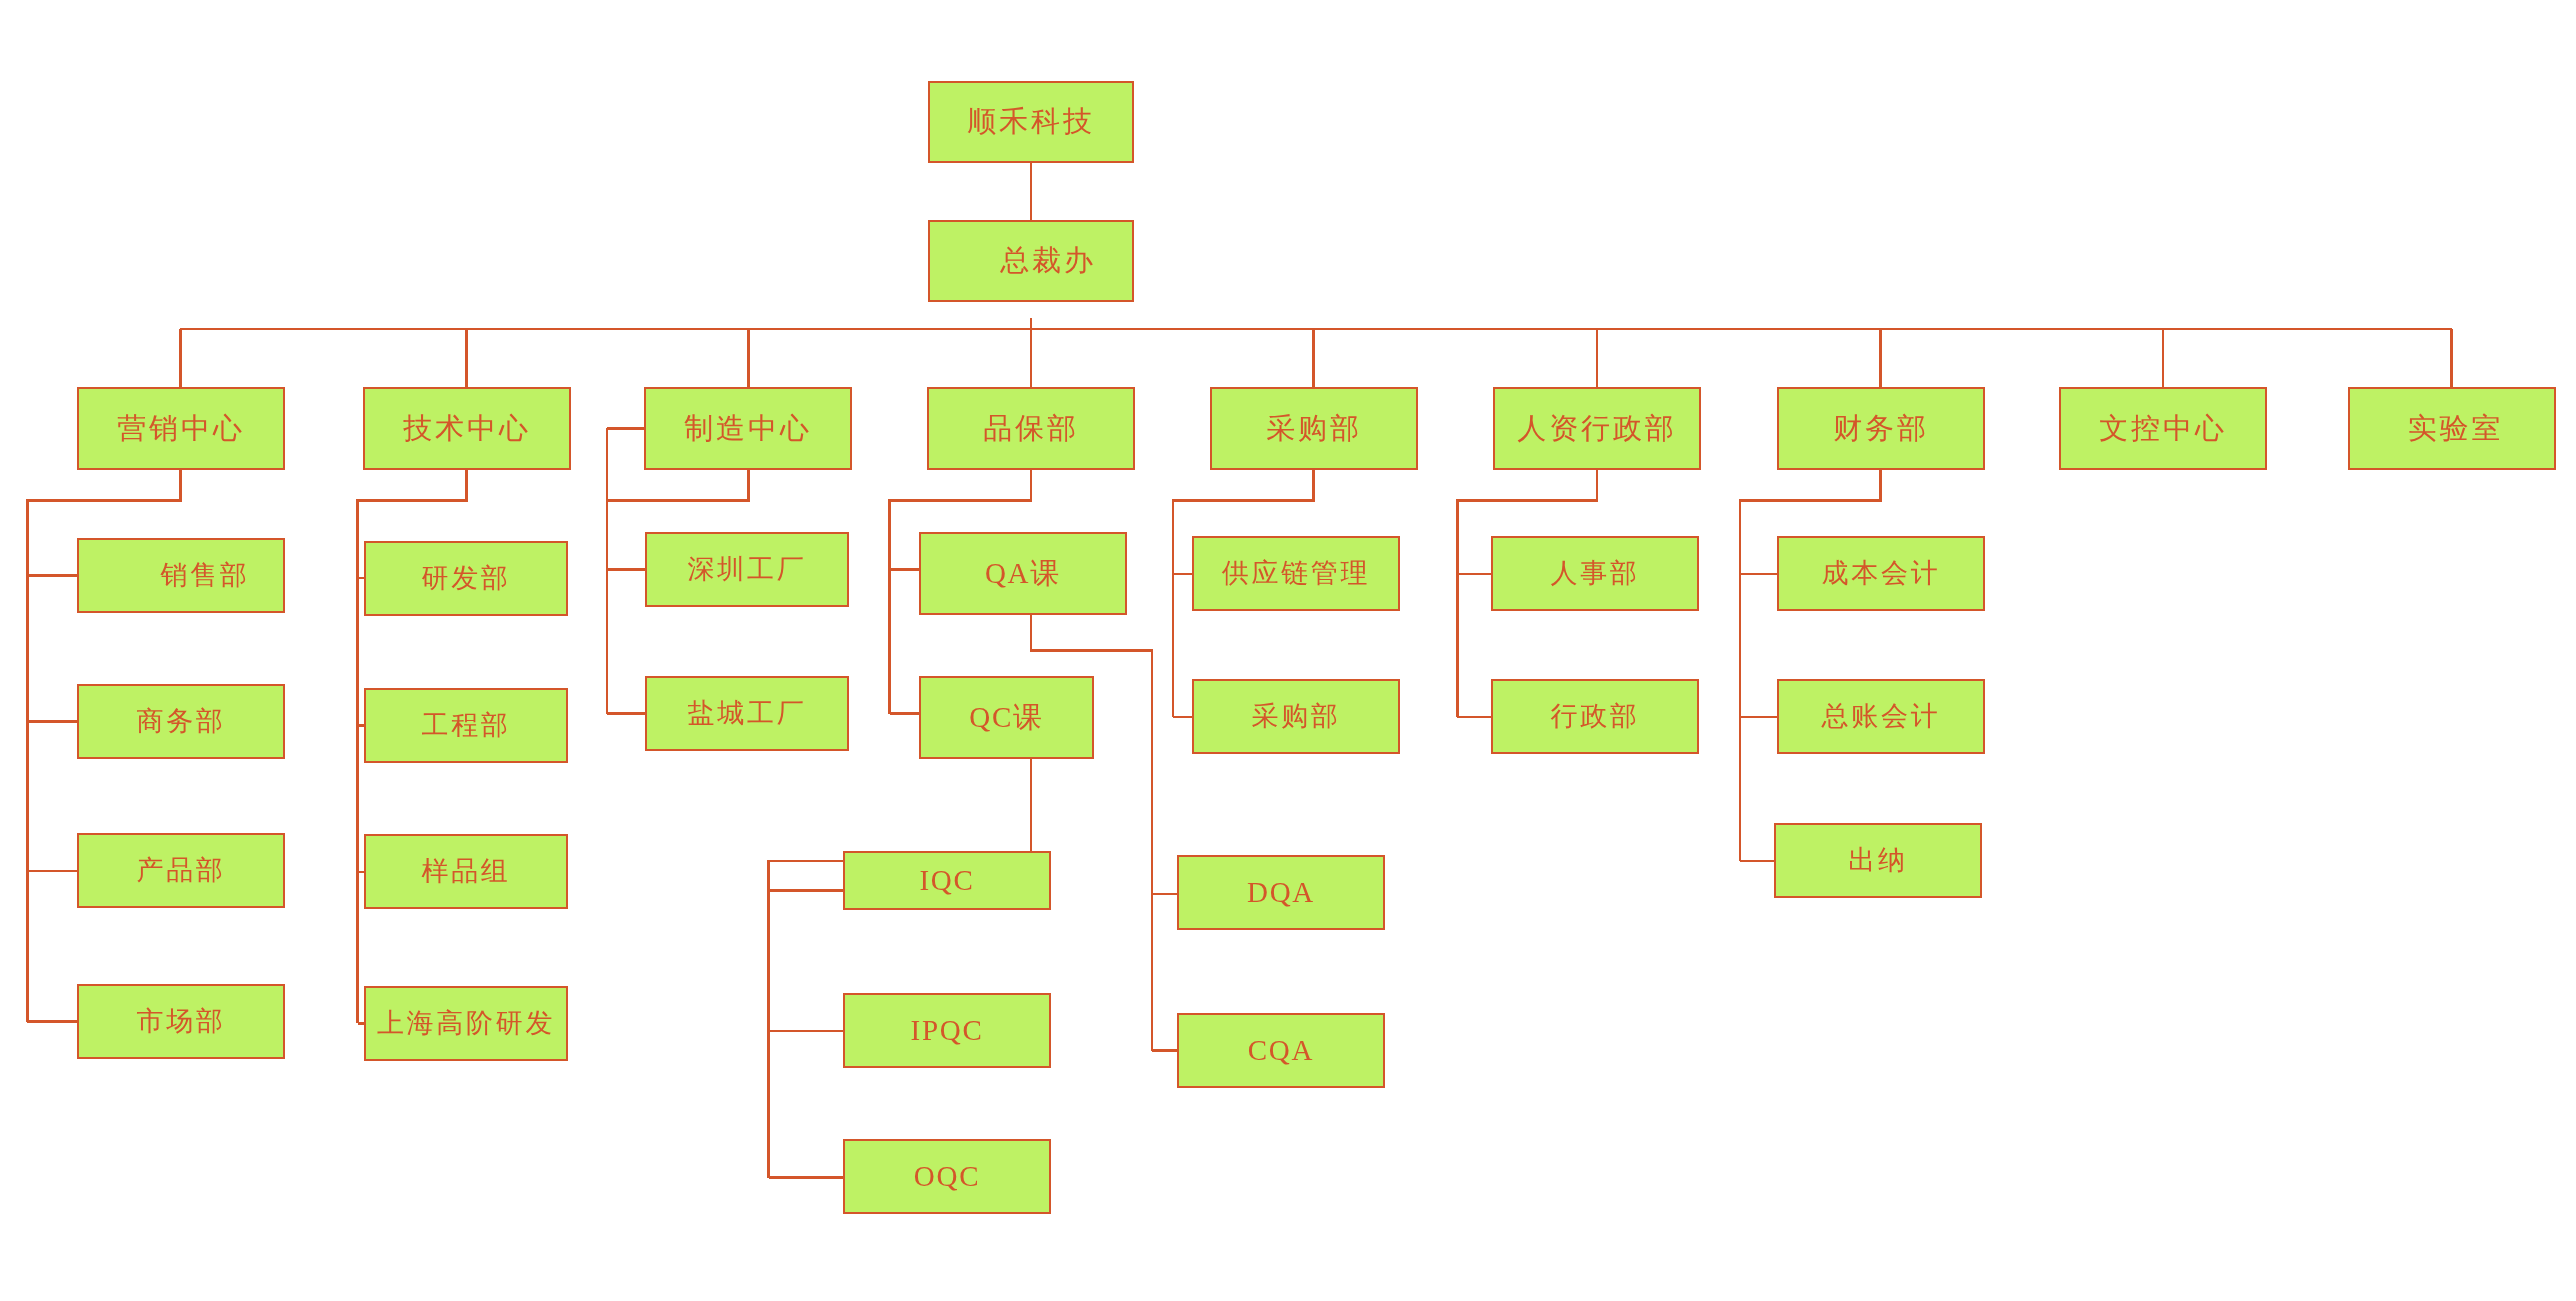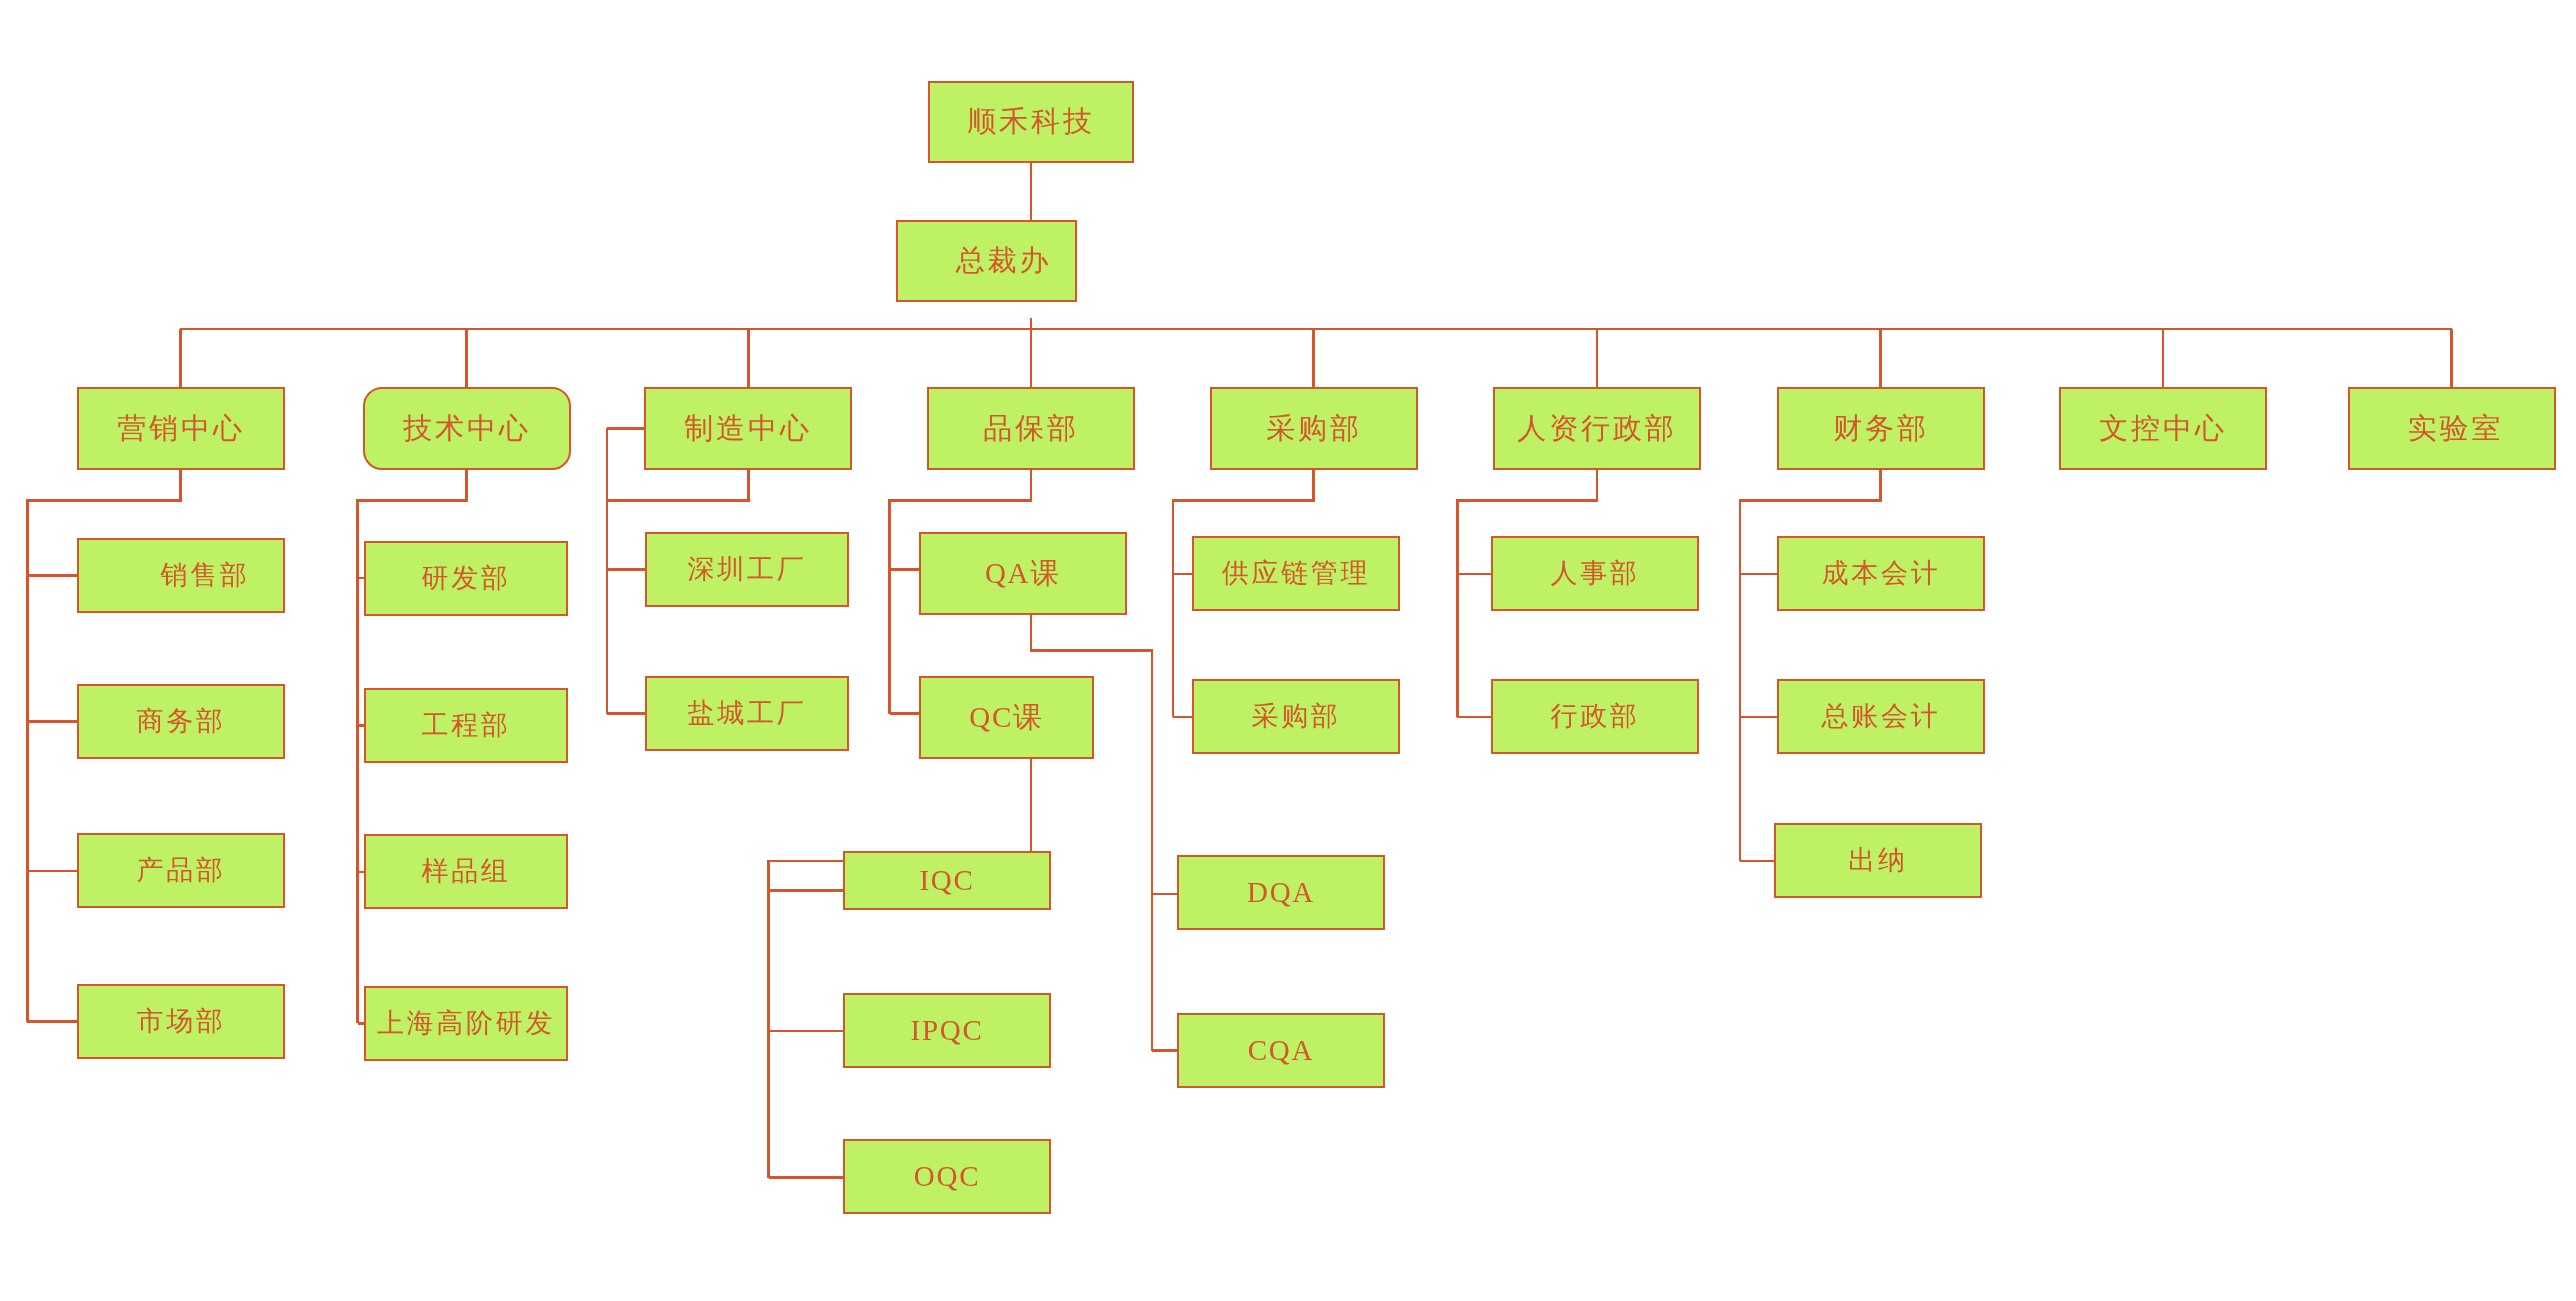--- a/index.html
+++ b/index.html
@@ -108,25 +108,25 @@
 
       <path d="M2209 552 L2209 588 L2044 588 L2044 1011"></path>
       <path d="M2044 674 L2087 674"></path>
       <path d="M2044 842 L2087 842"></path>
       <path d="M2044 1011 L2084 1011"></path>
     </g>
   </svg>
 
   <div class="node cn" style="left:928px; top:81px; width:206px; height:82px;">顺禾科技</div>
 
-  <div class="node cn" style="left:896px; top:220px; width:181px; height:82px;padding-left:34px;">总裁办</div>
+  <div class="node cn" style="left:928px; top:220px; width:206px; height:82px;padding-left:34px;">总裁办</div>
 
   <div class="node cn" style="left:77px; top:387px; width:208px; height:83px;">营销中心</div>
 
-  <div class="node cn" style="left:363px; top:387px; width:208px; height:83px;border-radius:19px;">技术中心</div>
+  <div class="node cn" style="left:363px; top:387px; width:208px; height:83px;">技术中心</div>
 
   <div class="node cn" style="left:644px; top:387px; width:208px; height:83px;">制造中心</div>
 
   <div class="node cn" style="left:927px; top:387px; width:208px; height:83px;">品保部</div>
 
   <div class="node cn" style="left:1210px; top:387px; width:208px; height:83px;">采购部</div>
 
   <div class="node cn" style="left:1493px; top:387px; width:208px; height:83px;">人资行政部</div>
 
   <div class="node cn" style="left:1777px; top:387px; width:208px; height:83px;">财务部</div>

